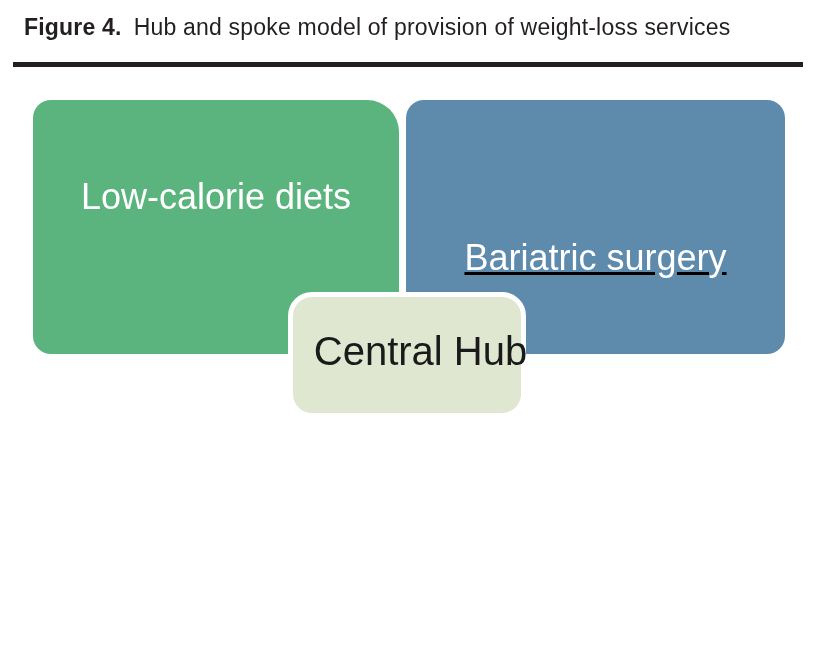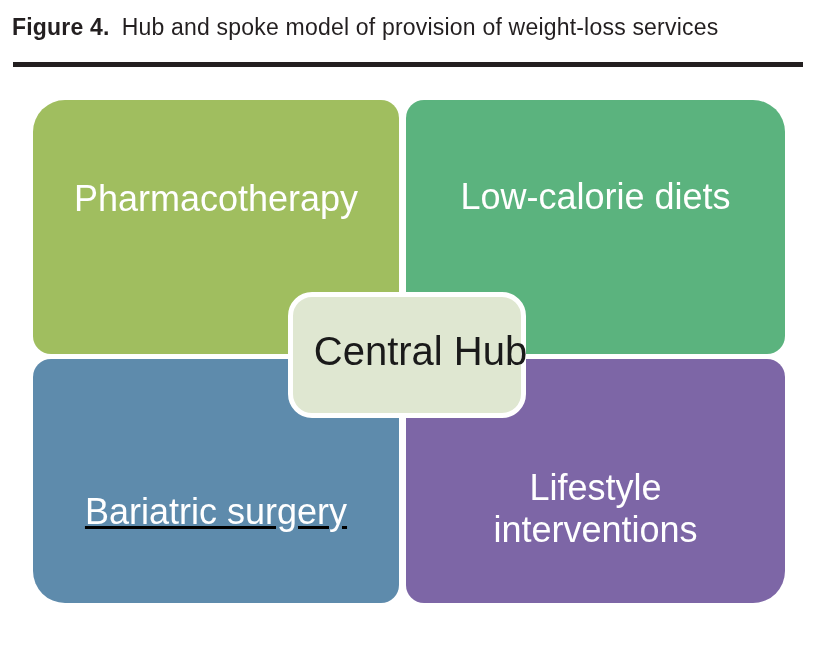--- a/index.html
+++ b/index.html
@@ -11,21 +11,21 @@
     width: 817px;
     height: 648px;
     position: relative;
     font-family: "Liberation Sans", sans-serif;
     overflow: hidden;
   }
 
   
   .caption {
     position: absolute;
-    left: 12px;
+    left: 24px;
     top: 14px;
     font-size: 23px;
     color: var(--caption-text, #231f20);
     white-space: nowrap;
     letter-spacing: 0.2px;
   }
   .caption .fig-label {
     font-weight: 700;
     margin-right: 12px;
   }
@@ -107,30 +107,24 @@
 <body>
 
 <div class="caption">
   <span class="fig-label">Figure 4.</span><span>Hub and spoke model of provision of weight-loss services</span>
 </div>
 
 <div class="title-rule"></div>
 
 <div class="diagram">
   <div class="quad-grid">
-    <div class="quad tl">
-      <span class="quad-label">Pharmacotherapy</span>
-    </div>
     <div class="quad tr">
       <span class="quad-label">Low-calorie diets</span>
     </div>
     <div class="quad bl">
       <span class="quad-label">Bariatric surgery</span>
-    </div>
-    <div class="quad br">
-      <span class="quad-label">Lifestyle interventions</span>
     </div>
   </div>
 
   <div class="hub">
     <span class="hub-label">Central Hub</span>
   </div>
 </div>
 
 </body></html>

